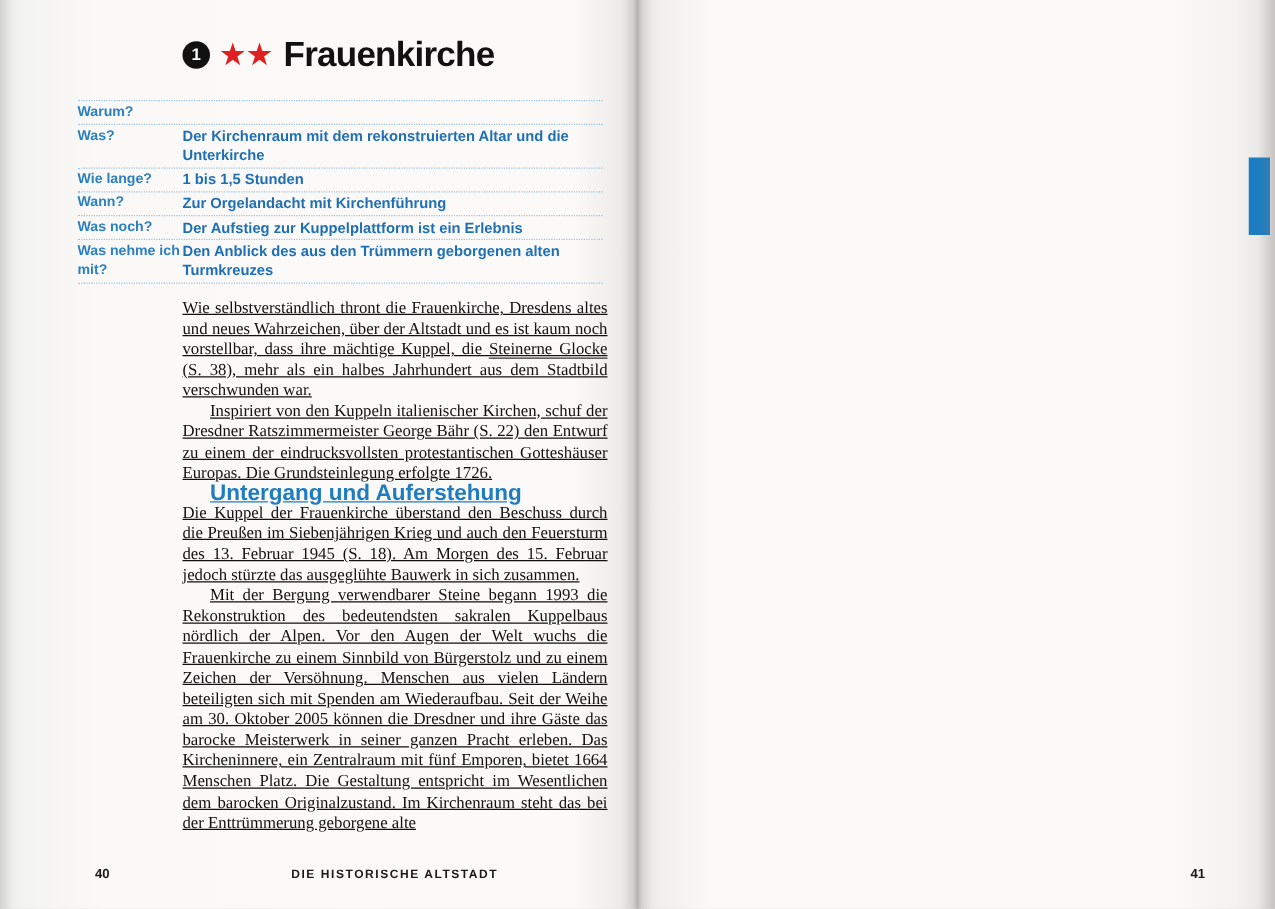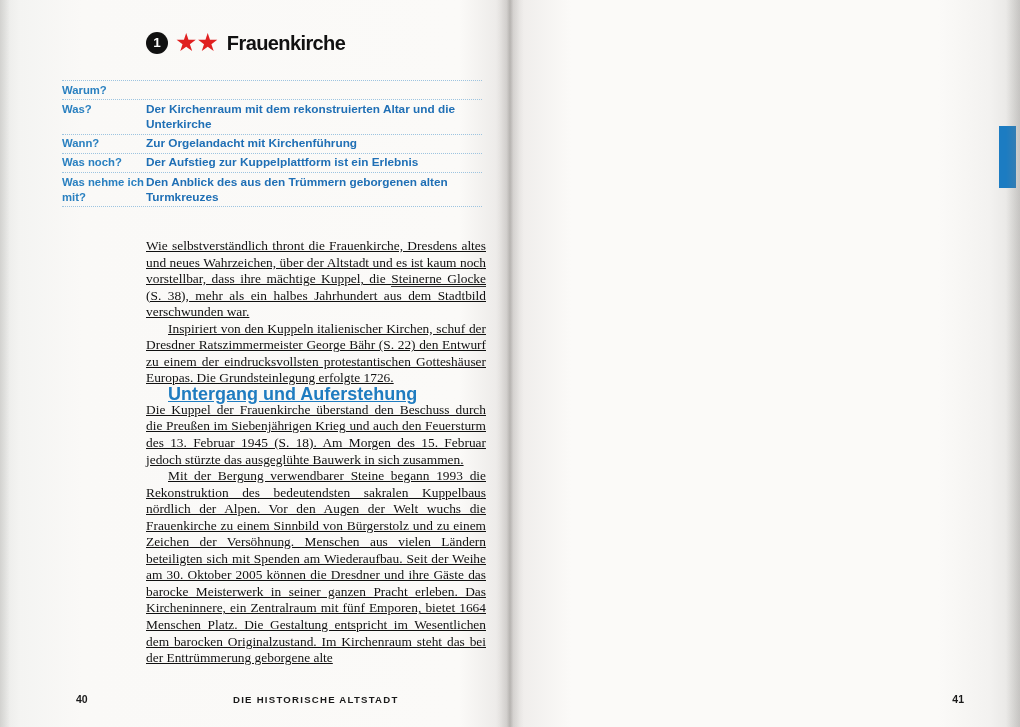--- a/index.html
+++ b/index.html
@@ -28,21 +28,21 @@
   .edge-l { position:absolute; left:0; top:0; width:10px; height:727px;
     background:linear-gradient(270deg, rgba(0,0,0,0), rgba(130,128,124,.22));
     pointer-events:none; z-index:6; }
 
   
   .heading { position:absolute; left:146px; top:30px; display:flex; align-items:center; gap:7px; }
   .num-badge { width:22px; height:22px; border-radius:50%; background:#111;
     color:#fff; font-size:13.5px; font-weight:700; display:flex;
     align-items:center; justify-content:center; line-height:1; }
   .stars { color:#e02020; font-size:25px; letter-spacing:-1px; line-height:1; margin-right:2px; }
-  .h-title { font-size:20px; font-weight:700; color:#111; letter-spacing:-.6px; line-height:1; }
+  .h-title { font-size:28px; font-weight:700; color:#111; letter-spacing:-.6px; line-height:1; }
 
   
   .qa { position:absolute; left:62px; top:80px; width:420px; }
   .qa-row { display:flex; border-top:1px dotted #9dc4e0; padding:1.5px 0 1.5px 0; }
   .qa-row:last-child { border-bottom:1px dotted #9dc4e0; }
   .qa-q { width:84px; flex:0 0 84px; color:#2a80c0; font-size:11.3px;
     font-weight:700; line-height:15.2px; }
   .qa-a { flex:1; color:#1f6fb5; font-size:11.8px; font-weight:700; line-height:15.2px; }
 
   
@@ -83,20 +83,24 @@
 
     <div class="qa">
       <div class="qa-row">
         <div class="qa-q">Warum?</div>
       </div>
       <div class="qa-row">
         <div class="qa-q">Was?</div>
         <div class="qa-a">Der Kirchenraum mit dem rekonstruierten Altar und die Unterkirche</div>
       </div>
       <div class="qa-row">
+        <div class="qa-q">Wie lange?</div>
+        <div class="qa-a">1 bis 1,5 Stunden</div>
+      </div>
+      <div class="qa-row">
         <div class="qa-q">Wann?</div>
         <div class="qa-a">Zur Orgelandacht mit Kirchenführung</div>
       </div>
       <div class="qa-row">
         <div class="qa-q">Was noch?</div>
         <div class="qa-a">Der Aufstieg zur Kuppelplattform ist ein Erlebnis</div>
       </div>
       <div class="qa-row">
         <div class="qa-q">Was nehme ich mit?</div>
         <div class="qa-a">Den Anblick des aus den Trümmern geborgenen alten Turmkreuzes</div>

